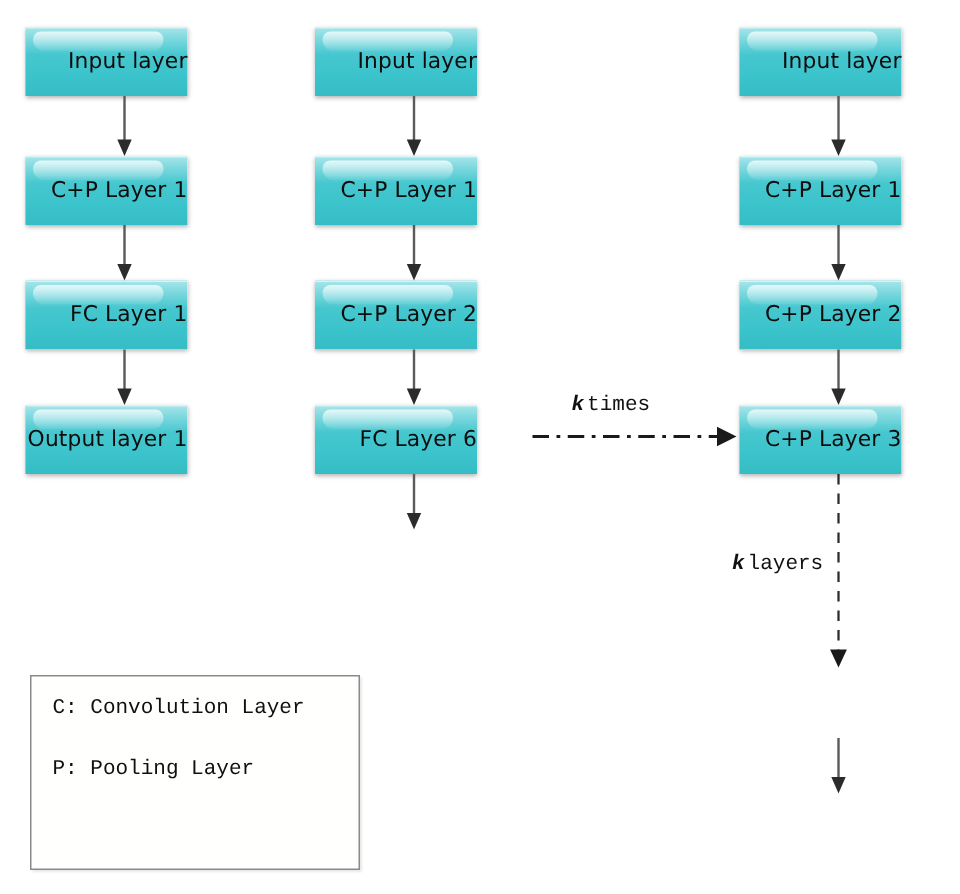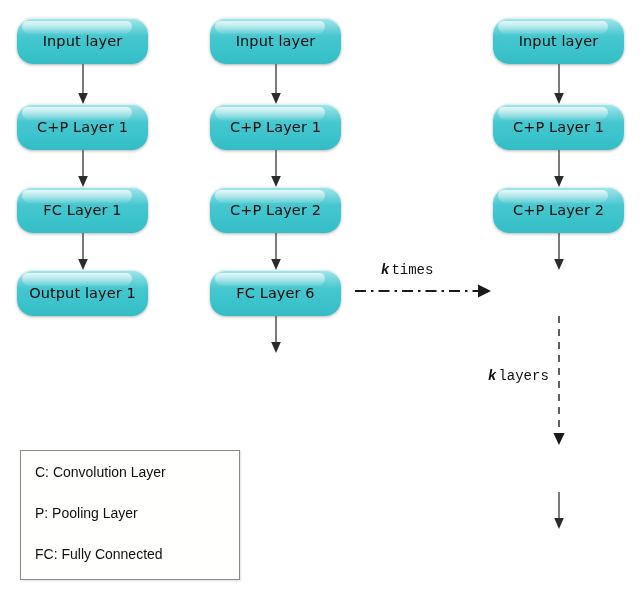--- a/index.html
+++ b/index.html
@@ -18,36 +18,36 @@
   #diagram {
     position: absolute;
     left: 0; top: 0;
     width: 640px;
     height: 596px;
   }
 
   
   .node {
     position: absolute;
-    width: 131px;
+    width: 108px;
     height: 46px;
-    border-radius: 16px;
+    border-radius: 0;
     background:
       linear-gradient(to bottom,
         #a8e6ea 0%,
         #7fd9df 16%,
         #46c7cf 40%,
         #3bc3cb 72%,
         #35bcc5 100%);
     box-shadow:
       0 1px 3px rgba(0,0,0,0.30),
       inset 0 1px 0 rgba(255,255,255,0.55);
     display: flex;
     align-items: center;
-    justify-content: center;
+    justify-content: flex-end;
     box-sizing: border-box;
   }
   
   .node::before {
     content: "";
     position: absolute;
     left: 5px;
     right: 16px;
     top: 3px;
     height: 13px;
@@ -98,21 +98,21 @@
     box-sizing: border-box;
     padding: 14px 0 0 14px;
     box-shadow: 1px 1px 2px rgba(0,0,0,0.12);
   }
   .legend-row {
     font-size: 14px;
     color: #101010;
     line-height: 1;
     margin-bottom: 27px;
     white-space: nowrap;
-    font-family: Liberation Sans, sans-serif;
+    font-family: Liberation Mono, monospace;
   }
   .legend-row:last-child { margin-bottom: 0; }
 </style>
 </head>
 <body>
 
 <div id="diagram">
 
   <div class="node" style="left:17px;  top:18px;">
       <span class="node-label">Input layer</span>
@@ -172,20 +172,23 @@
 
   <div class="node" style="left:493px; top:18px;">
       <span class="node-label">Input layer</span>
     </div>
   <div class="node" style="left:493px; top:104px;">
       <span class="node-label">C+P Layer 1</span>
     </div>
   <div class="node" style="left:493px; top:187px;">
       <span class="node-label">C+P Layer 2</span>
     </div>
+  <div class="node" style="left:493px; top:270px;">
+      <span class="node-label">C+P Layer 3</span>
+    </div>
 
   <svg class="arrow-svg" style="left:552px; top:64px;" width="14" height="42">
     <line x1="7" y1="0" x2="7" y2="30" stroke="#5a5a5a" stroke-width="1.6"></line>
     <polygon points="2.2,29 11.8,29 7,40" fill="#2b2b2b"></polygon>
   </svg>
   <svg class="arrow-svg" style="left:552px; top:150px;" width="14" height="39">
     <line x1="7" y1="0" x2="7" y2="27" stroke="#5a5a5a" stroke-width="1.6"></line>
     <polygon points="2.2,26 11.8,26 7,37" fill="#2b2b2b"></polygon>
   </svg>
   <svg class="arrow-svg" style="left:552px; top:233px;" width="14" height="39">
@@ -211,16 +214,15 @@
     <span class="ital">k</span><span>times</span>
   </div>
 
   <div class="edge-label" style="left:488px; top:368px;">
     <span class="ital">k</span><span>layers</span>
   </div>
 
   <div id="legend">
     <div class="legend-row">C: Convolution Layer</div>
     <div class="legend-row">P: Pooling Layer</div>
-    <div class="legend-row">FC: Fully Connected</div>
   </div>
 
 </div>
 
 </body></html>

